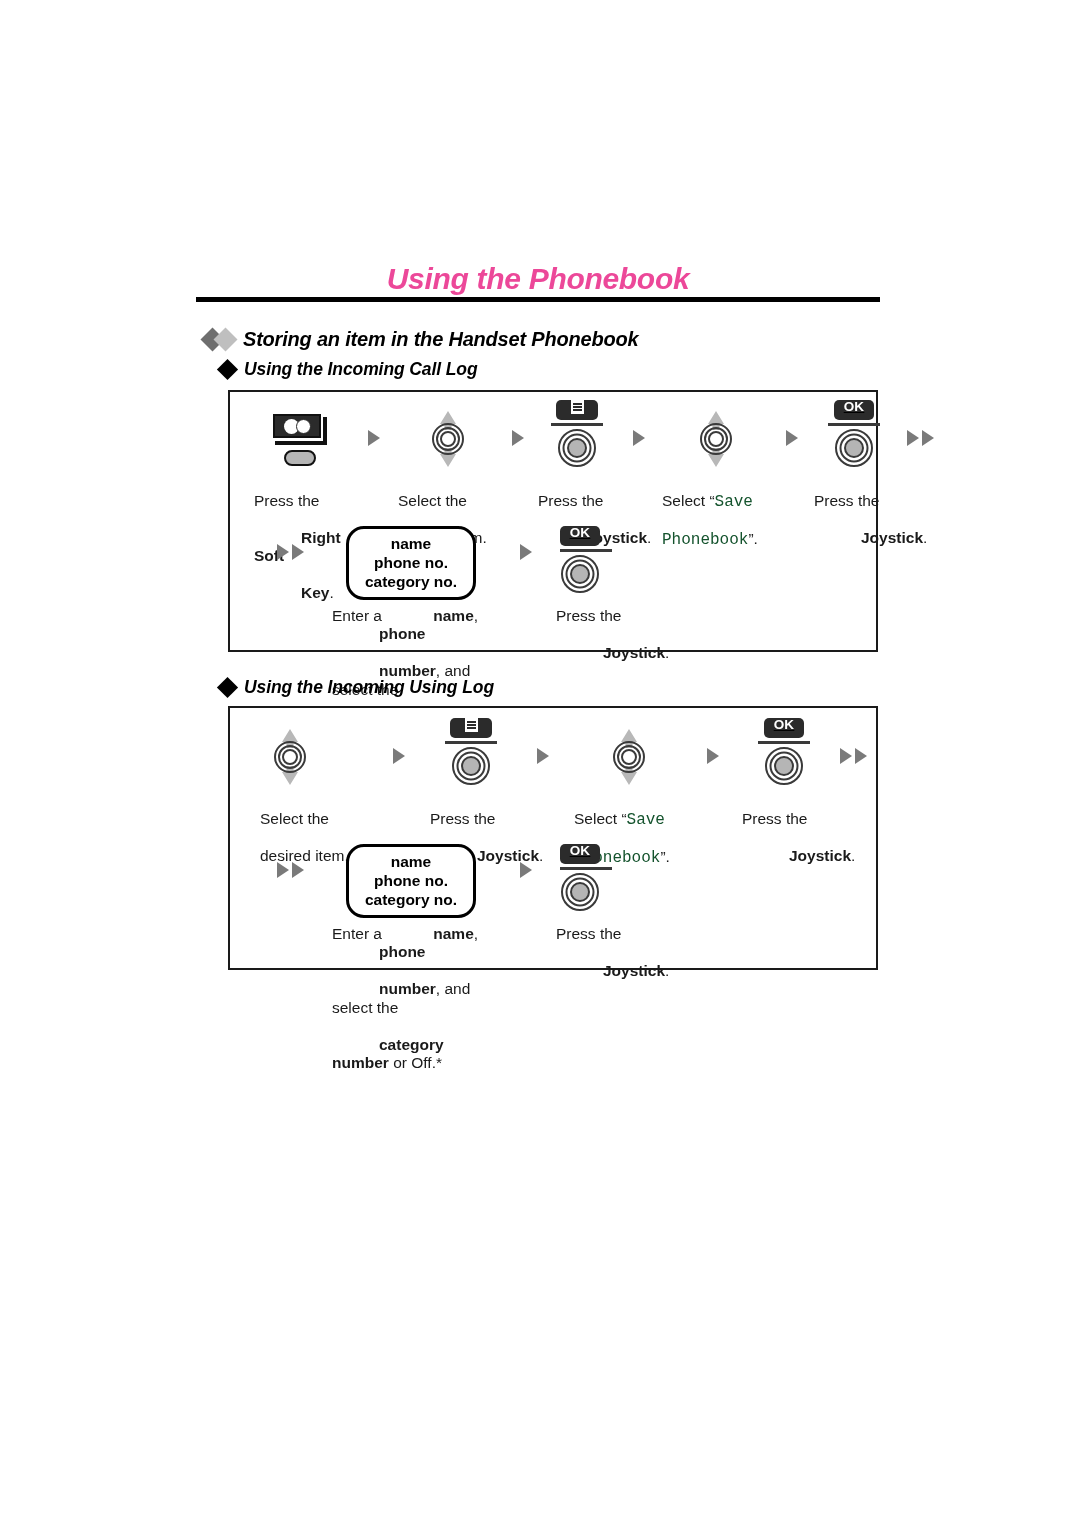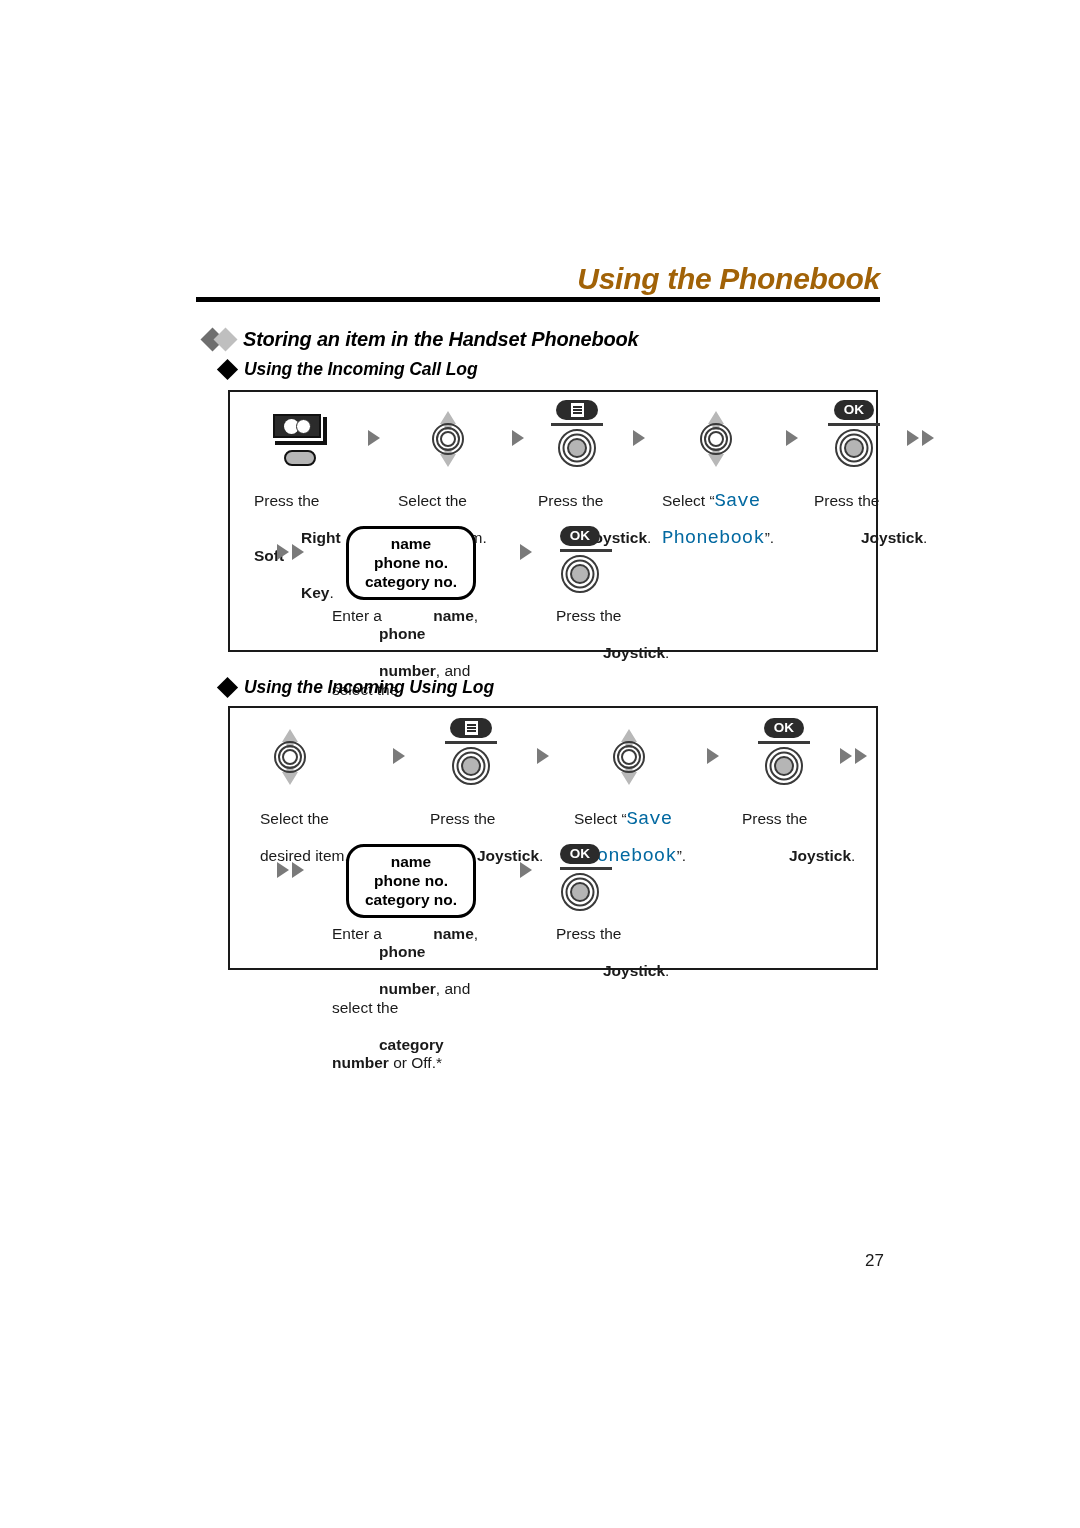--- a/index.html
+++ b/index.html
@@ -19,26 +19,26 @@
     left: 0; top: 0;
     width: 1080px; height: 1528px;
   }
 
   
   .page-title {
     position: absolute;
     left: 196px;
     top: 262px;
     width: 684px;
-    text-align: right;
+    text-align: center;
     font-size: 30px;
     font-weight: bold;
     font-style: italic;
     letter-spacing: -0.3px;
-    color: #a16207;
+    color: #ec4899;
   }
   .title-rule {
     position: absolute;
     left: 196px;
     top: 297px;
     width: 684px;
     height: 5px;
     background: #000;
     border-bottom: 2px solid #000;
   }
@@ -109,22 +109,22 @@
   .step-caption {
     font-size: 15.5px;
     line-height: 18.5px;
     color: #1a1a1a;
     margin-top: 5px;
     white-space: pre-line;
   }
   .step-caption b { font-weight: bold; margin-left: 47px; }
   .mono {
     font-family: "Liberation Mono", "DejaVu Sans Mono", monospace;
-    font-size: 19px;
-    color: #0369a1;
+    font-size: 16px;
+    color: #14532d;
   }
 
   
   .arrow-sep {
     display: flex;
     align-items: center;
     height: 60px;
     justify-content: center;
   }
   .tri {
@@ -174,23 +174,24 @@
   .ico-nav { width: 44px; height: 58px; position: relative; }
 
   
   .ico-press { width: 40px; height: 40px; position: relative; }
 
   
   .ico-topkey { position: relative; display:flex; flex-direction:column; align-items:center; }
   .pill {
     width: 42px; height: 20px;
     background: #2b2b2b;
-    border-radius: 10px;
-    display: flex; align-items: center; justify-content: center;
+    border-radius: 5px;
+    display: flex; align-items: flex-start; justify-content: center;
     position: relative;
+    text-decoration: underline;
   }
   .pill.ok { width: 40px; height: 20px; }
   .pill-shadow {
     position: absolute; right: -3px; top: 3px;
     width: 8px; height: 18px;
     background: #2b2b2b; border-radius: 0 9px 9px 0;
     z-index: -1;
   }
   .pill-ok-text {
     color: #fff; font-size: 13.5px; font-weight: bold;
@@ -569,15 +570,14 @@
           </div>
         </div>
         <div class="step-caption" style="margin-top:8px;">
           <span>Press the</span><br>
           <b>Joystick</b><span>.</span>
         </div>
       </div>
     </div>
   </div>
 
-  <div class="page-num">27</div>
 
 </div>
 
 </body></html>

